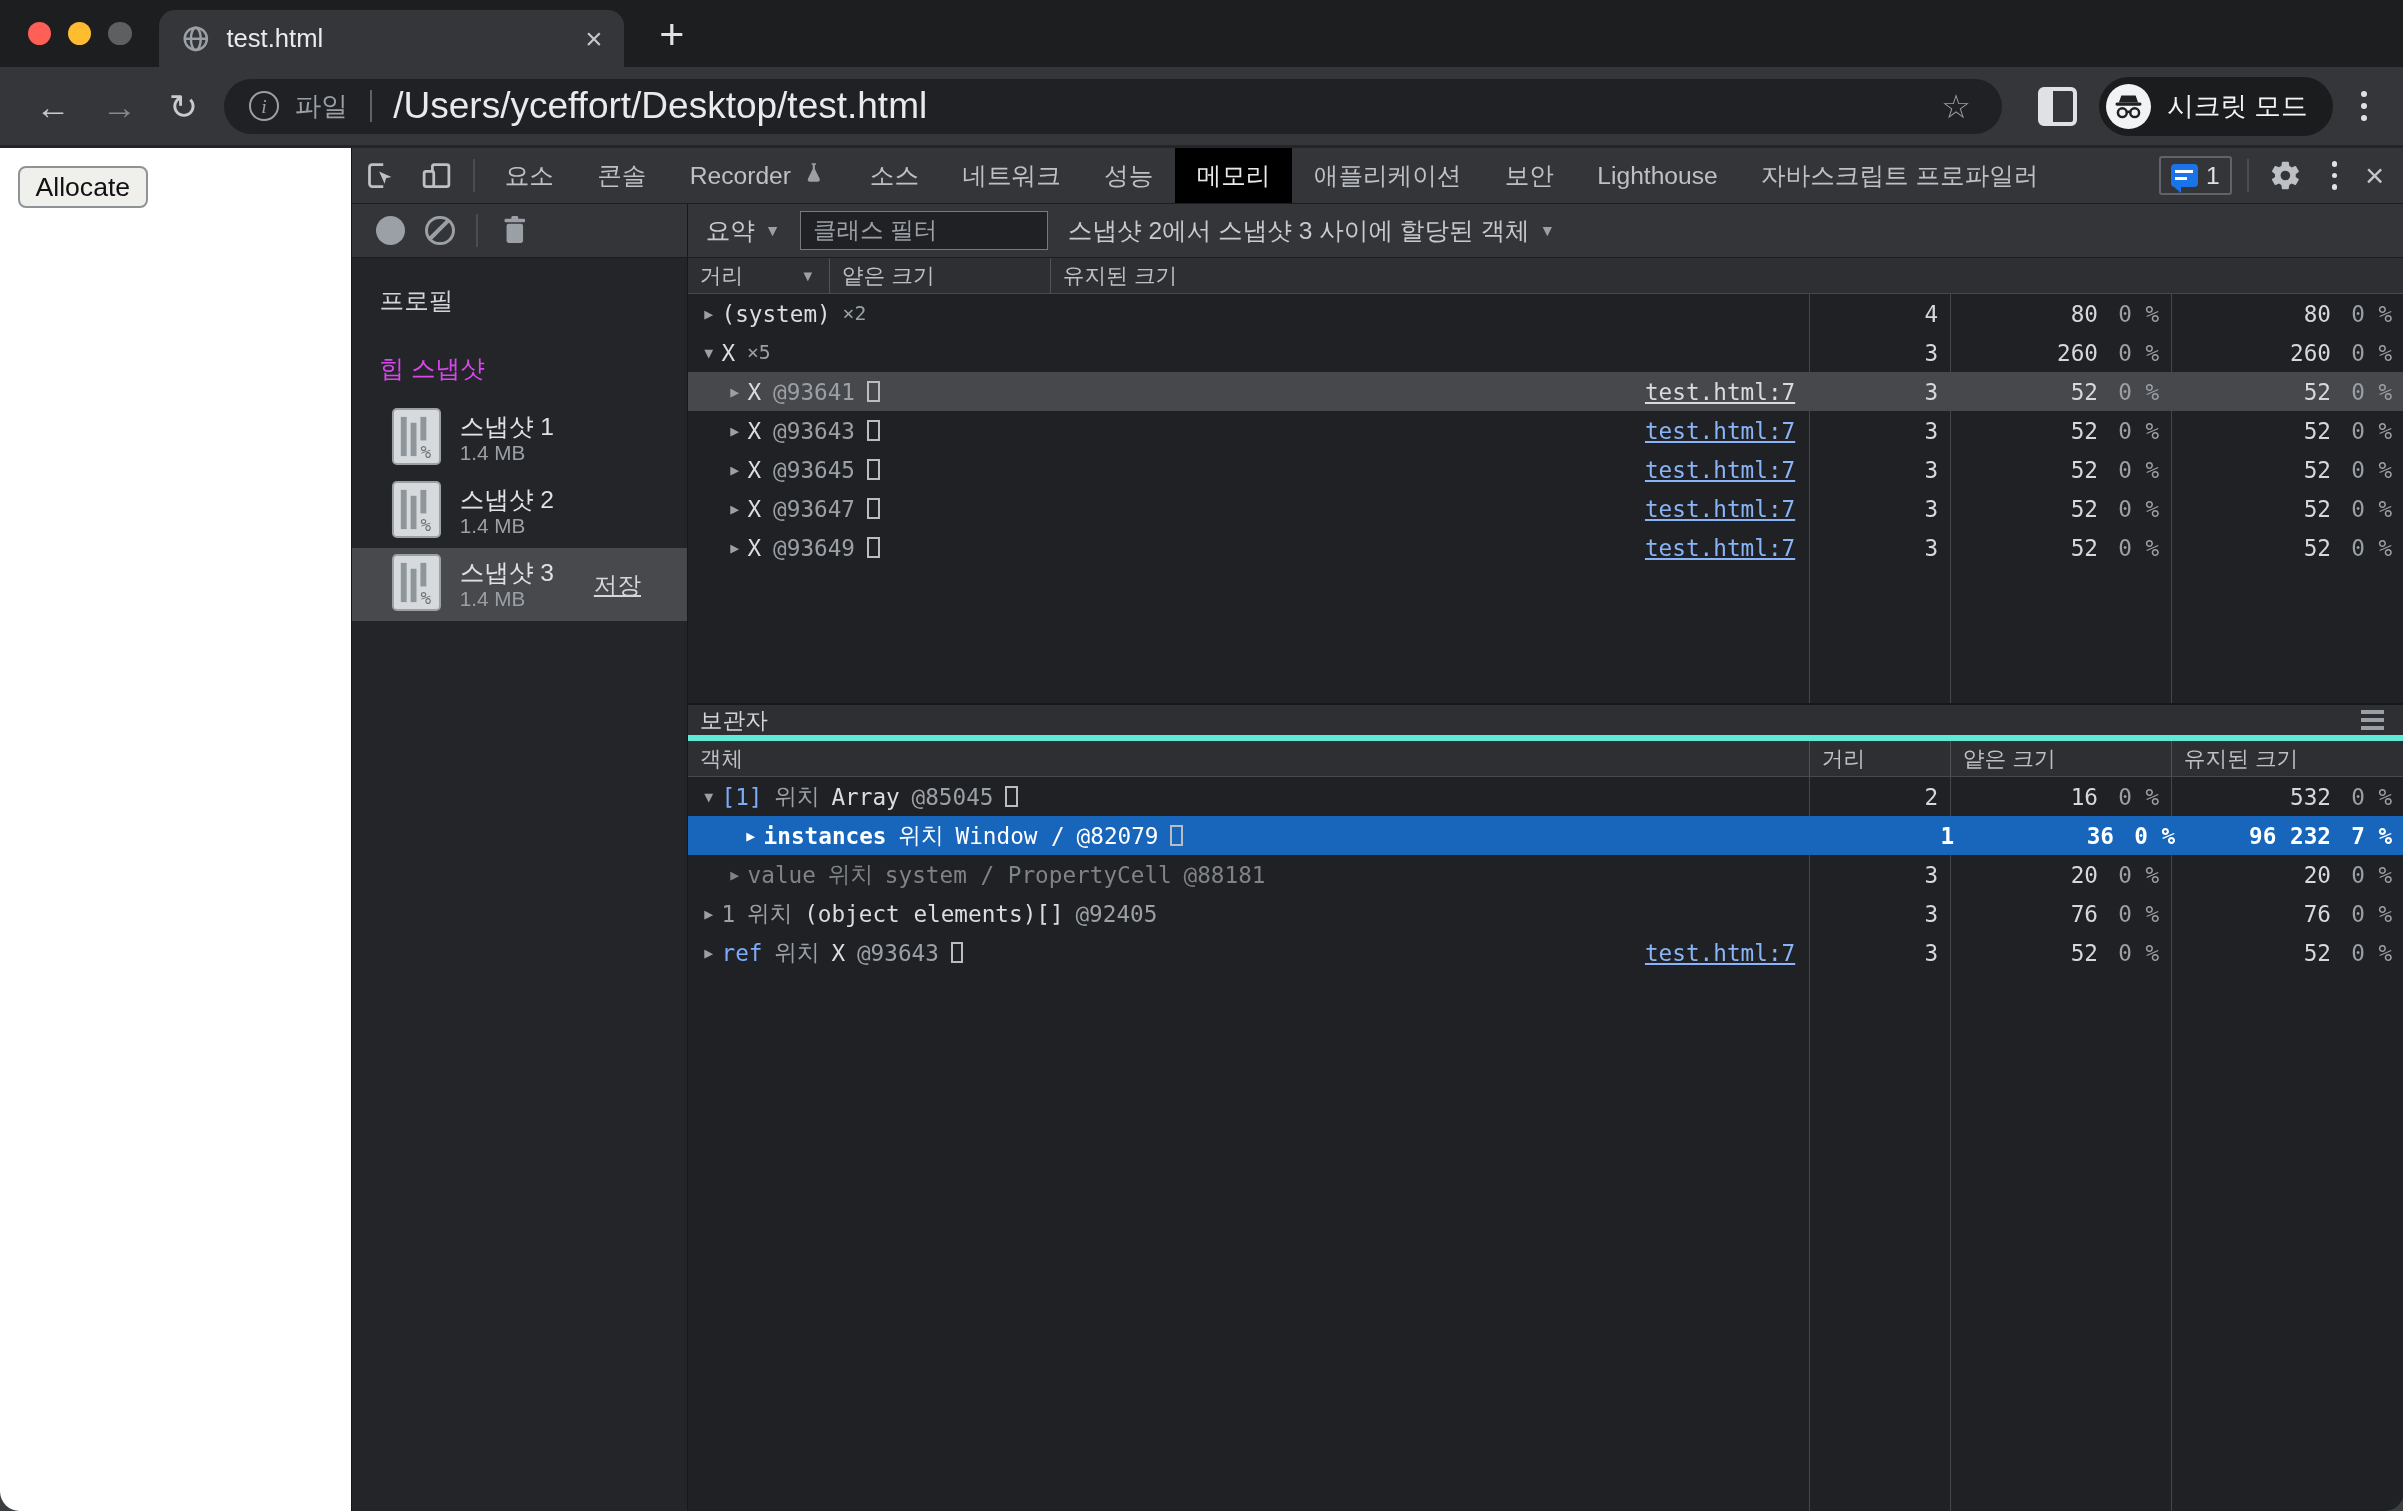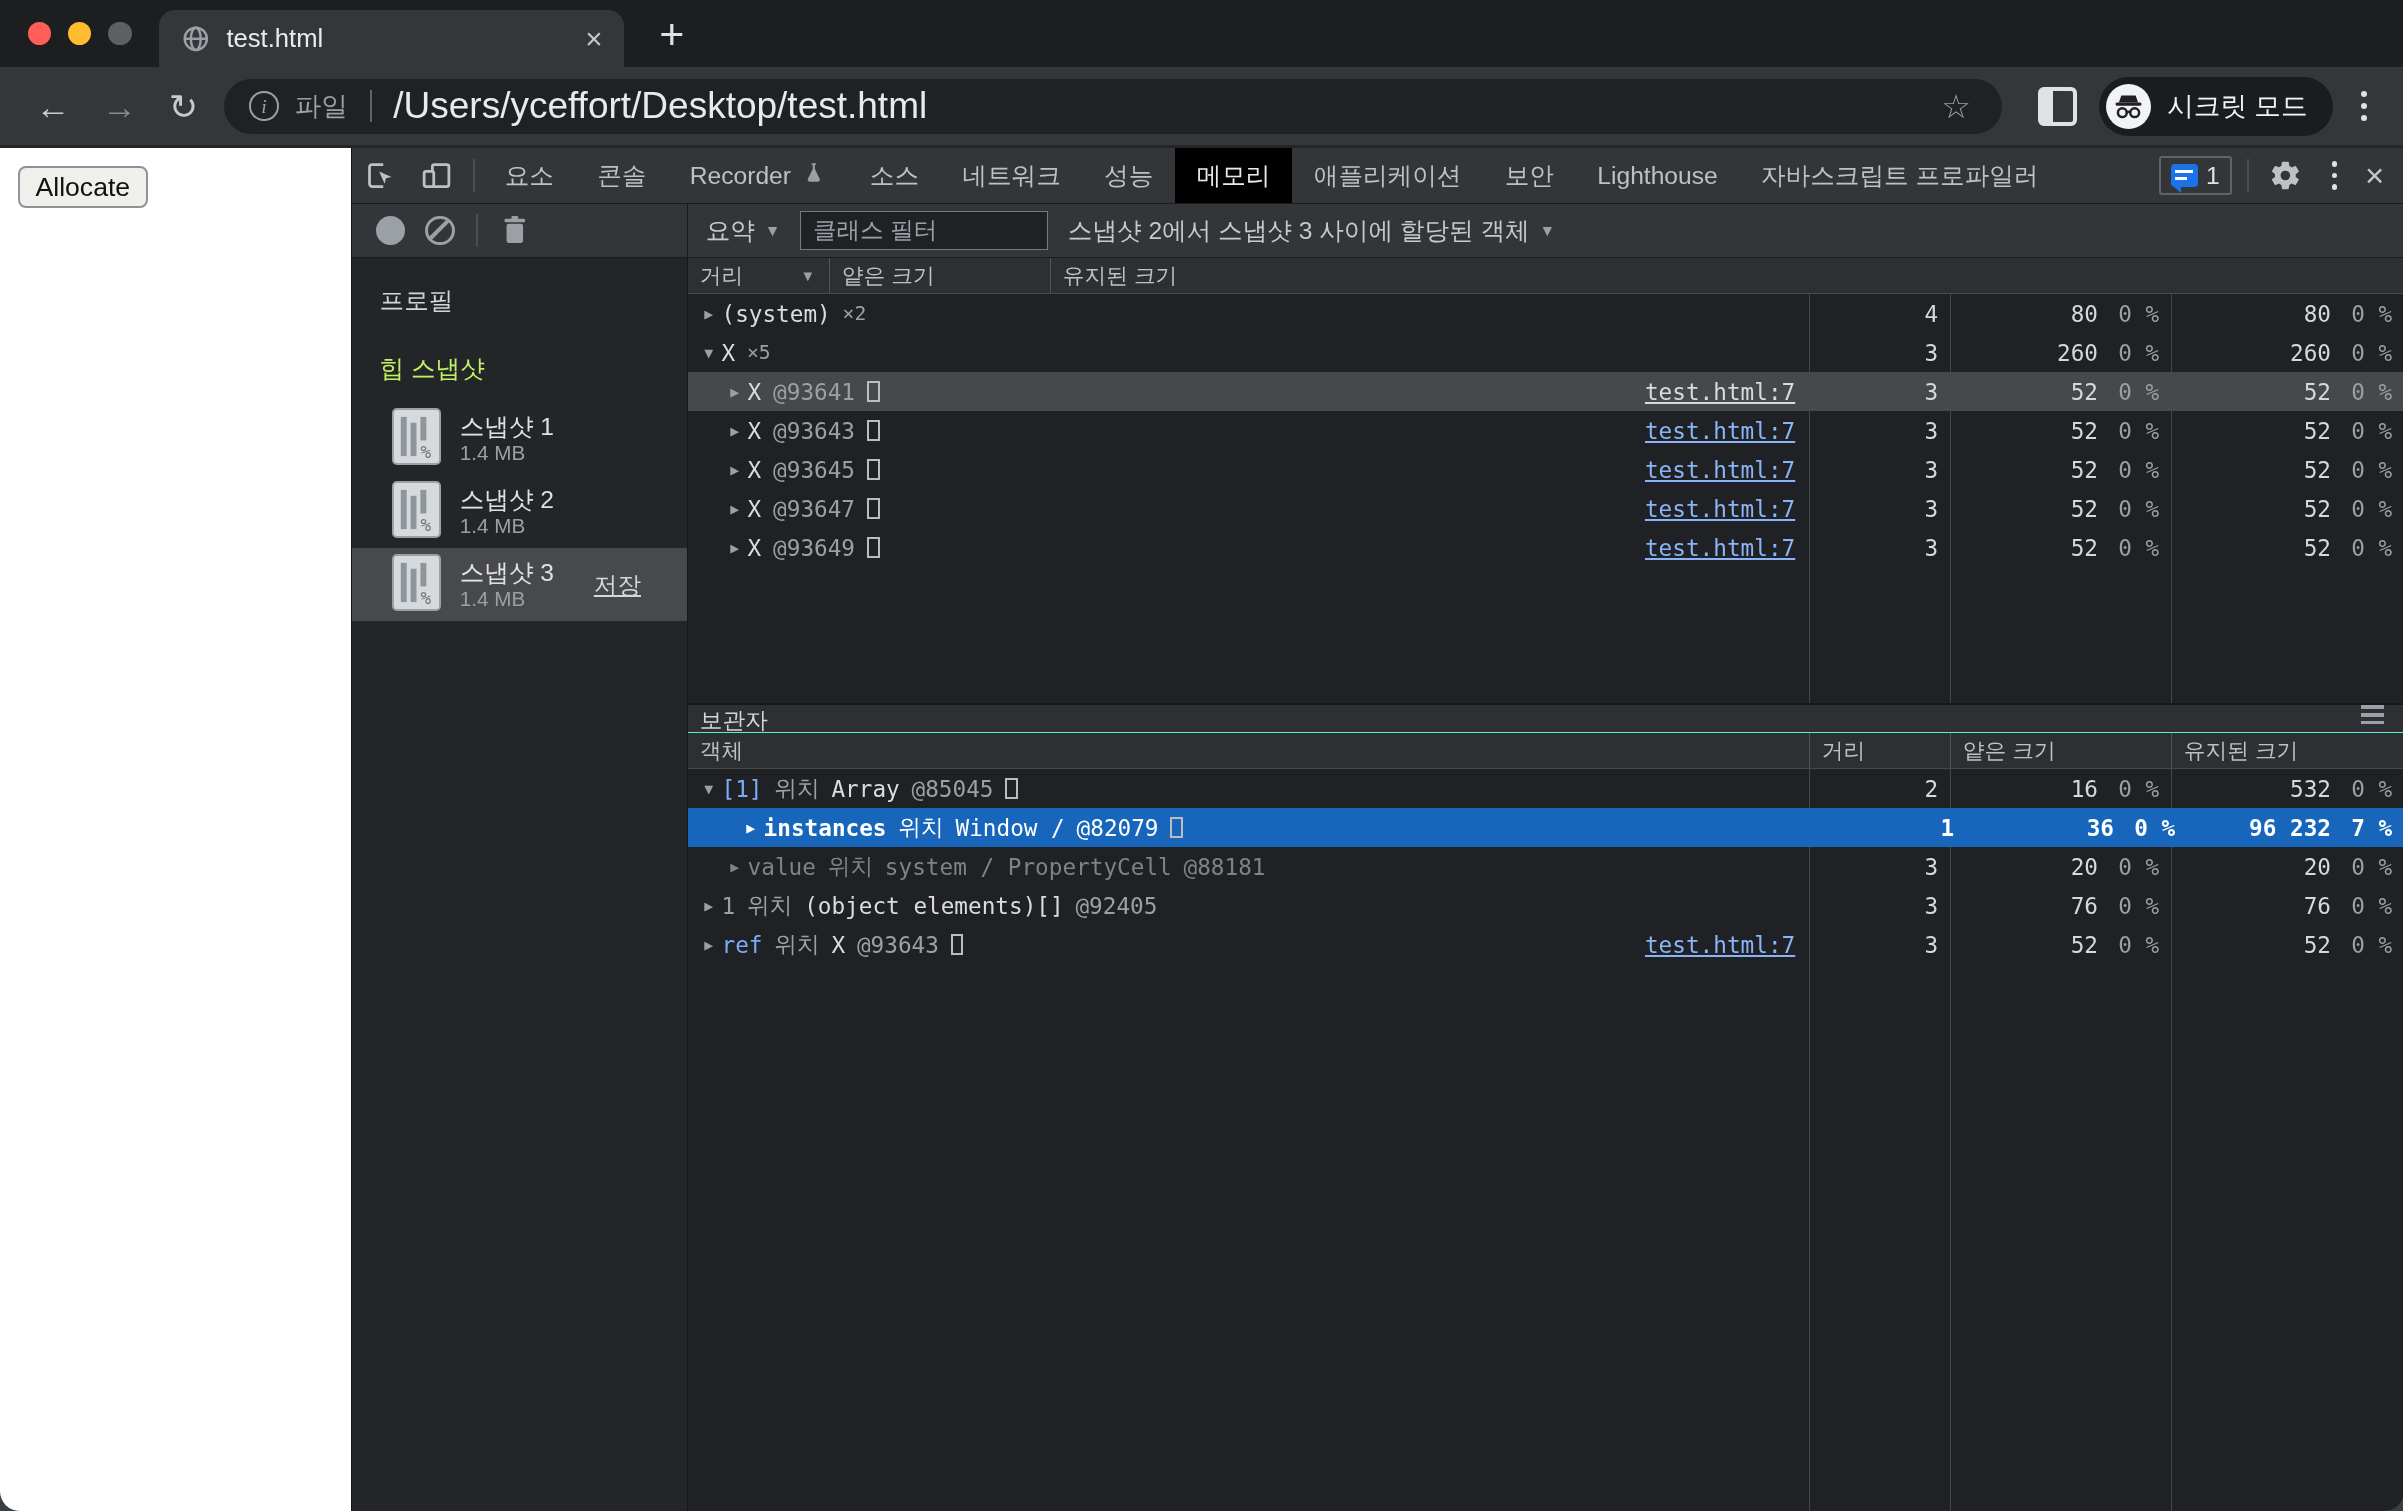--- a/index.html
+++ b/index.html
@@ -68,21 +68,21 @@
   .block-ic::before{content:"";position:absolute;left:-2px;top:8.9px;width:25.6px;height:3.9px;background:#9aa0a6;transform:rotate(-45deg)}
   .dt-toolbar-right{flex:1;display:flex;align-items:center;padding-left:17.7px;gap:19.7px}
   .dd{display:flex;align-items:center;gap:9.9px;color:#c7cacd;font-size:24.6px}
   .dd .caret{font-size:15.8px;color:#9aa0a6}
   .filter-input{width:248px;height:39px;background:#202124;border:1px solid #767a7e;color:#e8eaed;font-size:23.6px;font-family:var(--ui);padding:0 11.8px}
   .filter-input::placeholder{color:#9aa0a6}
 
   .dt-body{flex:1;display:flex;min-height:0}
   .dt-sidebar{width:336px;background:#242528;border-right:1px solid #17181a;flex:0 0 auto;padding-top:25.6px}
   .sb-profiles{color:#d3d6d9;font-size:24.6px;padding:0 0 0 27.6px;margin-bottom:35px}
-  .sb-section{color:#bef264;font-size:24.6px;padding-left:27.6px;margin-bottom:17.7px}
+  .sb-section{color:#d946ef;font-size:24.6px;padding-left:27.6px;margin-bottom:17.7px}
   .snap-item{height:73px;display:flex;align-items:center;gap:17.7px;padding-left:39px;position:relative}
   .snap-item.selected{background:#48494c}
   .snap-texts{display:flex;flex-direction:column;justify-content:center}
   .snap-name{color:#dfe1e5;font-size:24.6px;line-height:1.15}
   .snap-size{color:#9aa0a6;font-size:20.7px}
   .snap-action{position:absolute;right:46px;color:#d5d7da;font-size:23.6px;text-decoration:underline}
 
   .dt-main{flex:1;display:flex;flex-direction:column;min-width:0;position:relative}
   
   .grid{position:relative}
@@ -116,21 +116,21 @@
   .seg.gray{color:#9aa0a6}
   .seg.count{color:#9aa0a6;font-size:19.7px}
   .boxglyph{width:12.8px;height:21.7px;border:2px solid #b9bdc1;margin-right:11.8px;flex:0 0 auto}
   .src-link{margin-left:auto;color:var(--link-blue);text-decoration:underline;white-space:nowrap}
   .grow.sel-gray .src-link{color:#d8dadd}
   .grow.sel-blue *{color:#fff !important}
   .grow.sel-blue .seg.edge{font-weight:700}
   .grow.sel-blue .val,.grow.sel-blue .pct{font-weight:700}
 
   .constructors{height:447px;border-bottom:2px solid #17181a;flex:0 0 auto}
-  .retainers-bar{height:28px;background:#2d2f33;border-bottom:1px solid #5eead4;display:flex;padding-left:11.8px;flex:0 0 auto;position:relative}
+  .retainers-bar{height:36px;background:#2d2f33;border-bottom:6px solid #5eead4;display:flex;align-items:center;padding-left:11.8px;flex:0 0 auto;position:relative}
   .retainers-title{color:#d3d6d9;font-size:22.7px}
   .hamburger{margin-left:auto;margin-right:19.7px;display:flex;flex-direction:column;gap:3.9px}
   .hamburger i{width:23.6px;height:3.9px;background:#9aa0a6}
   .retainers{flex:1}
 
   
   .svgi{display:block}
 </style>
 </head>
 <body>

